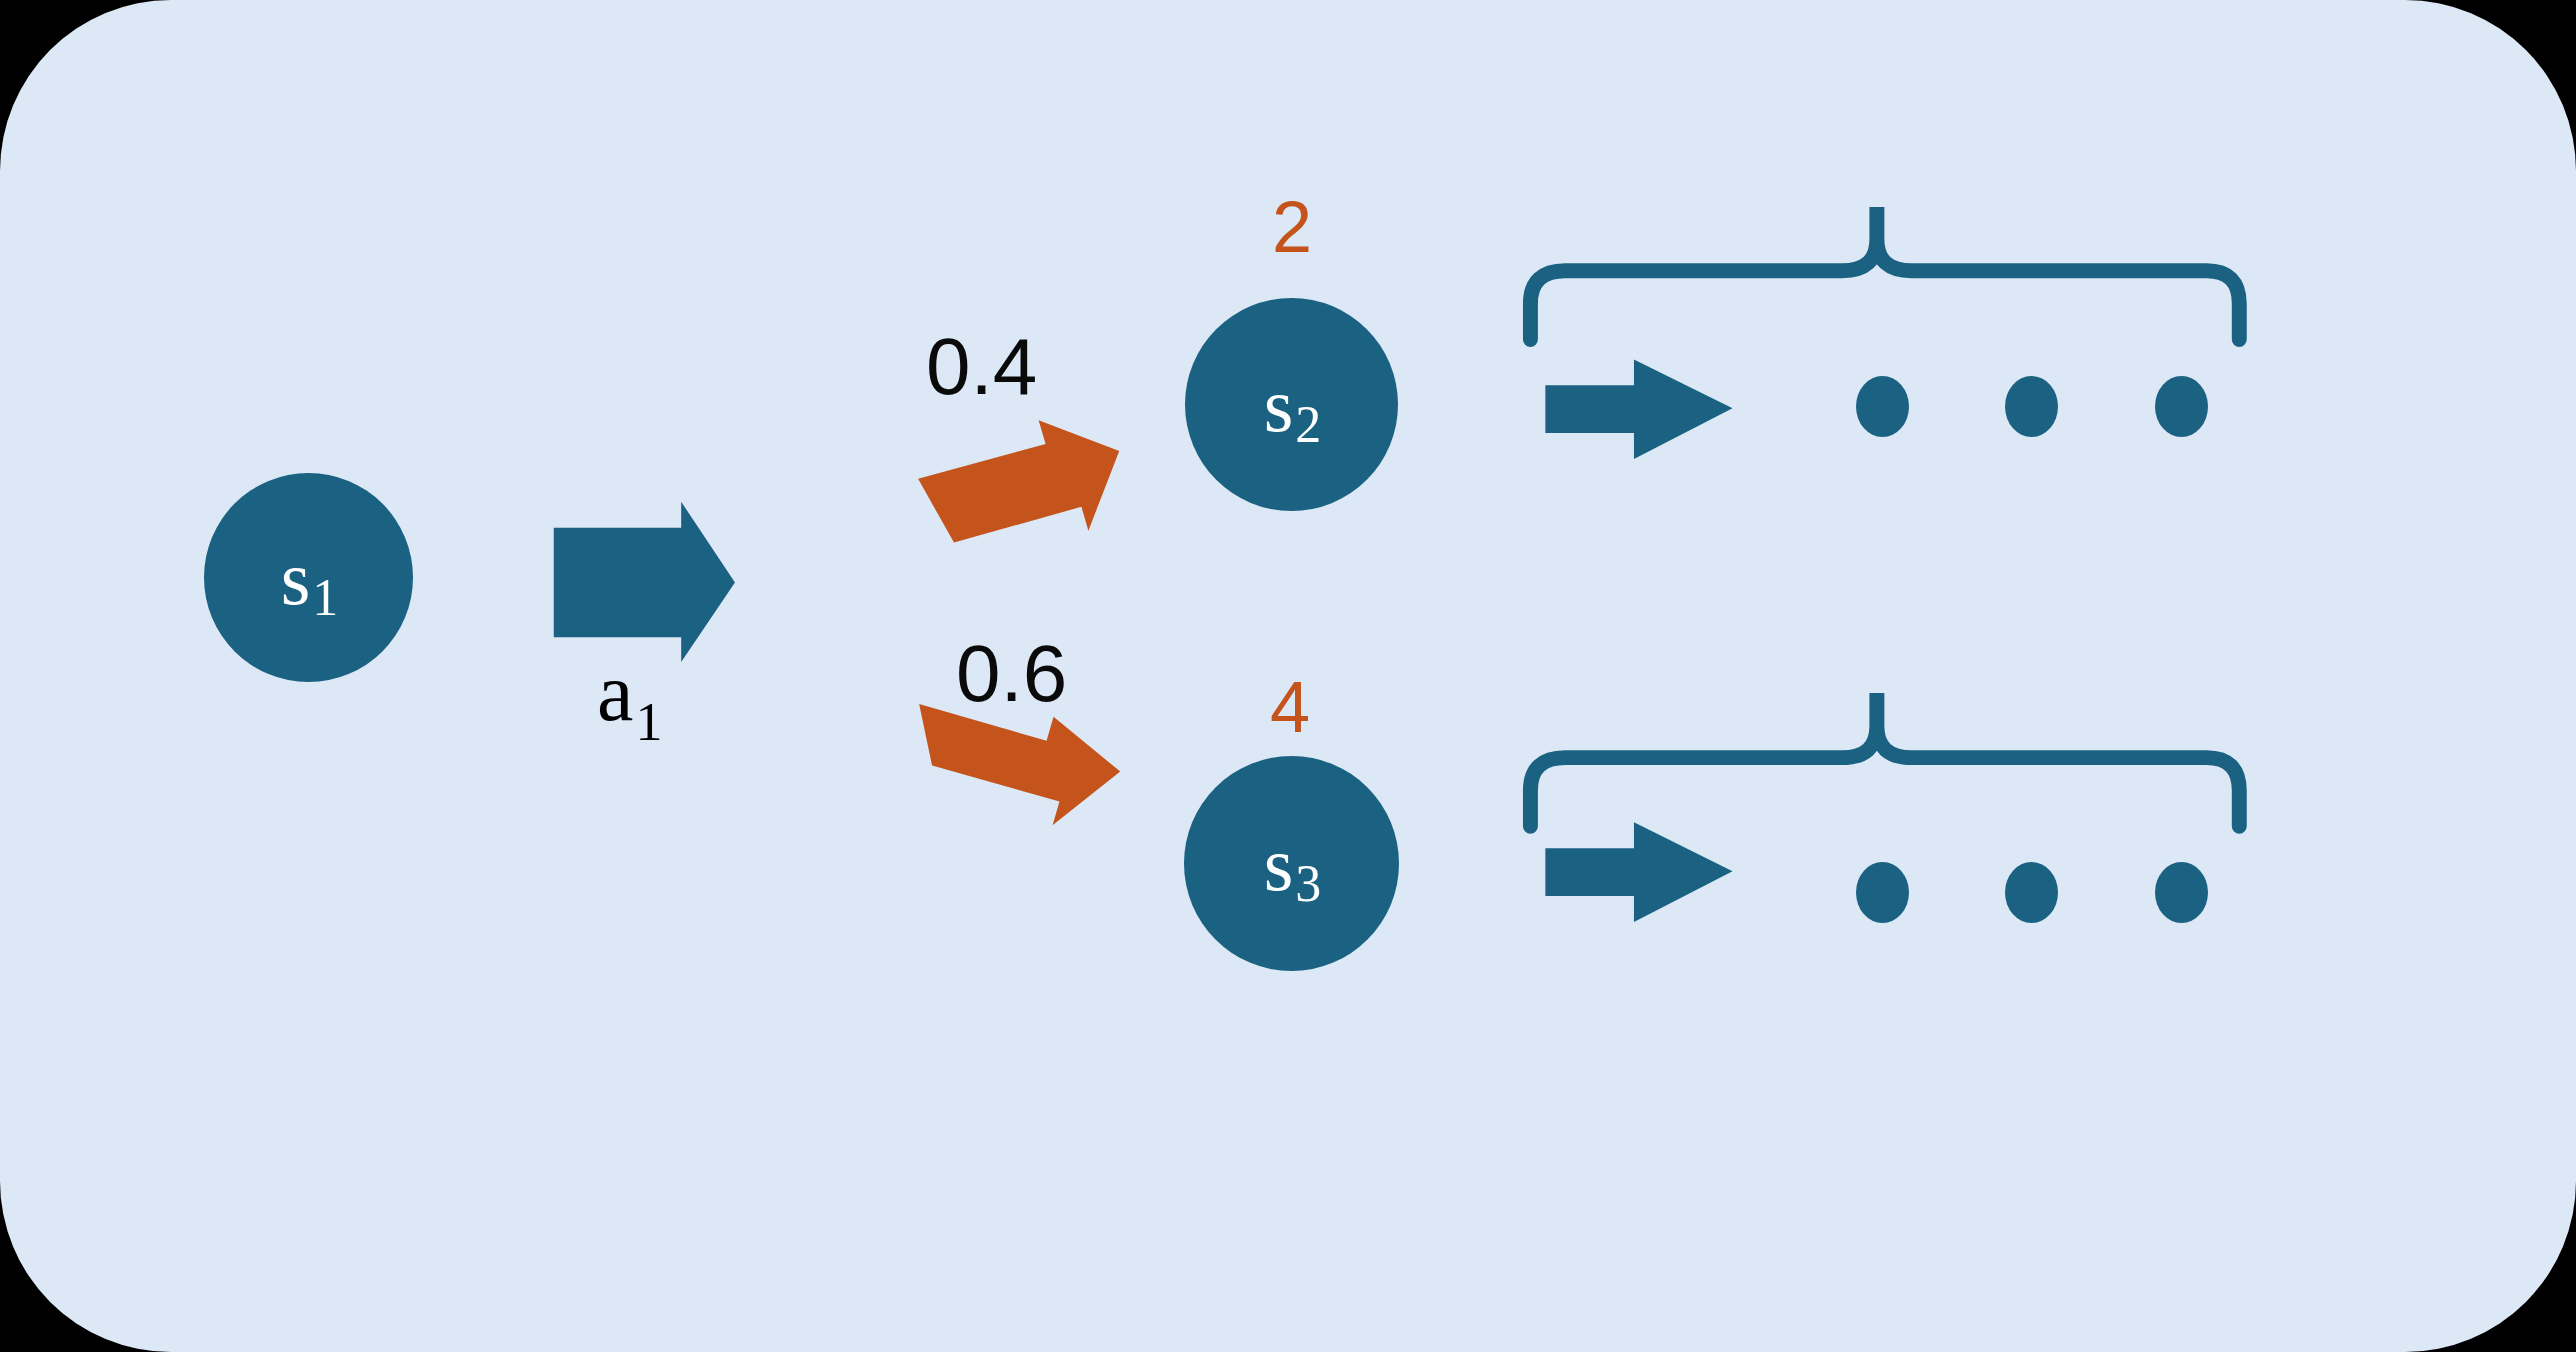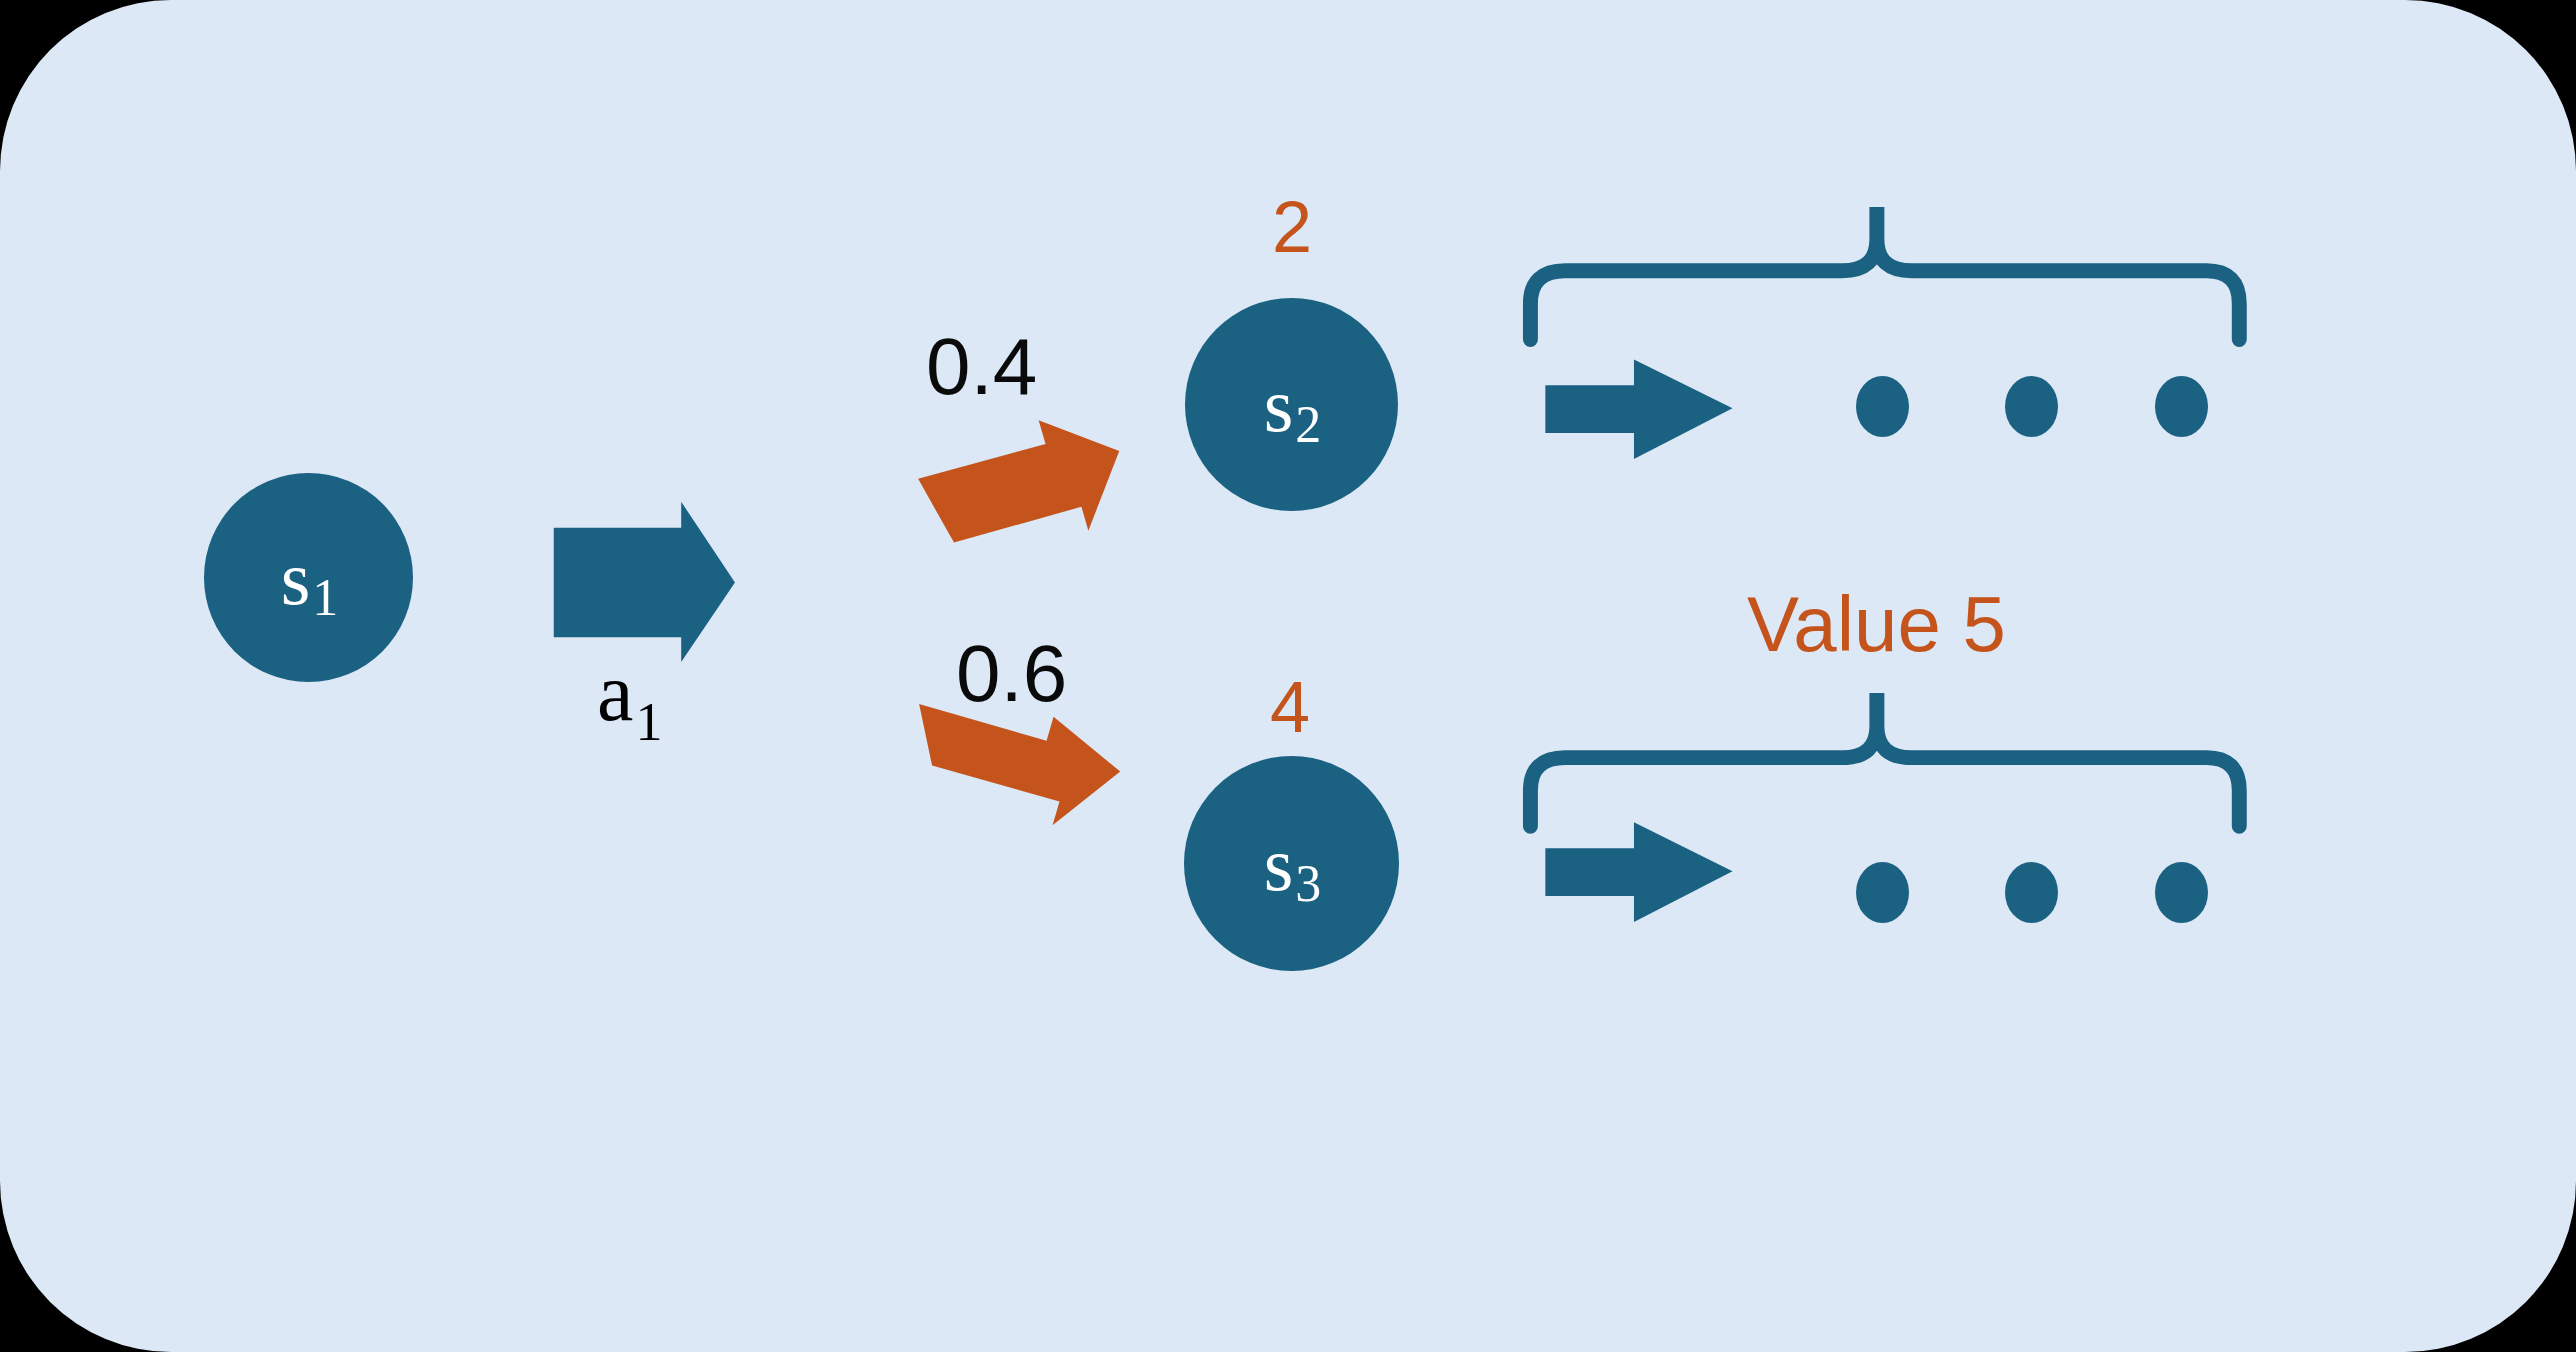--- a/index.html
+++ b/index.html
@@ -177,21 +177,20 @@
     </div>
 
     <div class="reward-label" style="left:1250px; top:671px; width:80px;">4</div>
 
     <div class="node" style="left:1184px; top:756px; width:215px; height:215px;">
       <span class="base">s</span>
         <span class="sub">3</span>
     </div>
 
 
-    <div class="value-label" style="left:1578px; top:585px; width:597px;">Value 5</div>
 
     <div class="dot" style="left:1856px; top:376px; width:53px; height:61px;"></div>
     <div class="dot" style="left:2005px; top:376px; width:53px; height:61px;"></div>
     <div class="dot" style="left:2155px; top:376px; width:53px; height:61px;"></div>
 
     <div class="dot" style="left:1856px; top:862px; width:53px; height:61px;"></div>
     <div class="dot" style="left:2005px; top:862px; width:53px; height:61px;"></div>
     <div class="dot" style="left:2155px; top:862px; width:53px; height:61px;"></div>
 
   </div>

